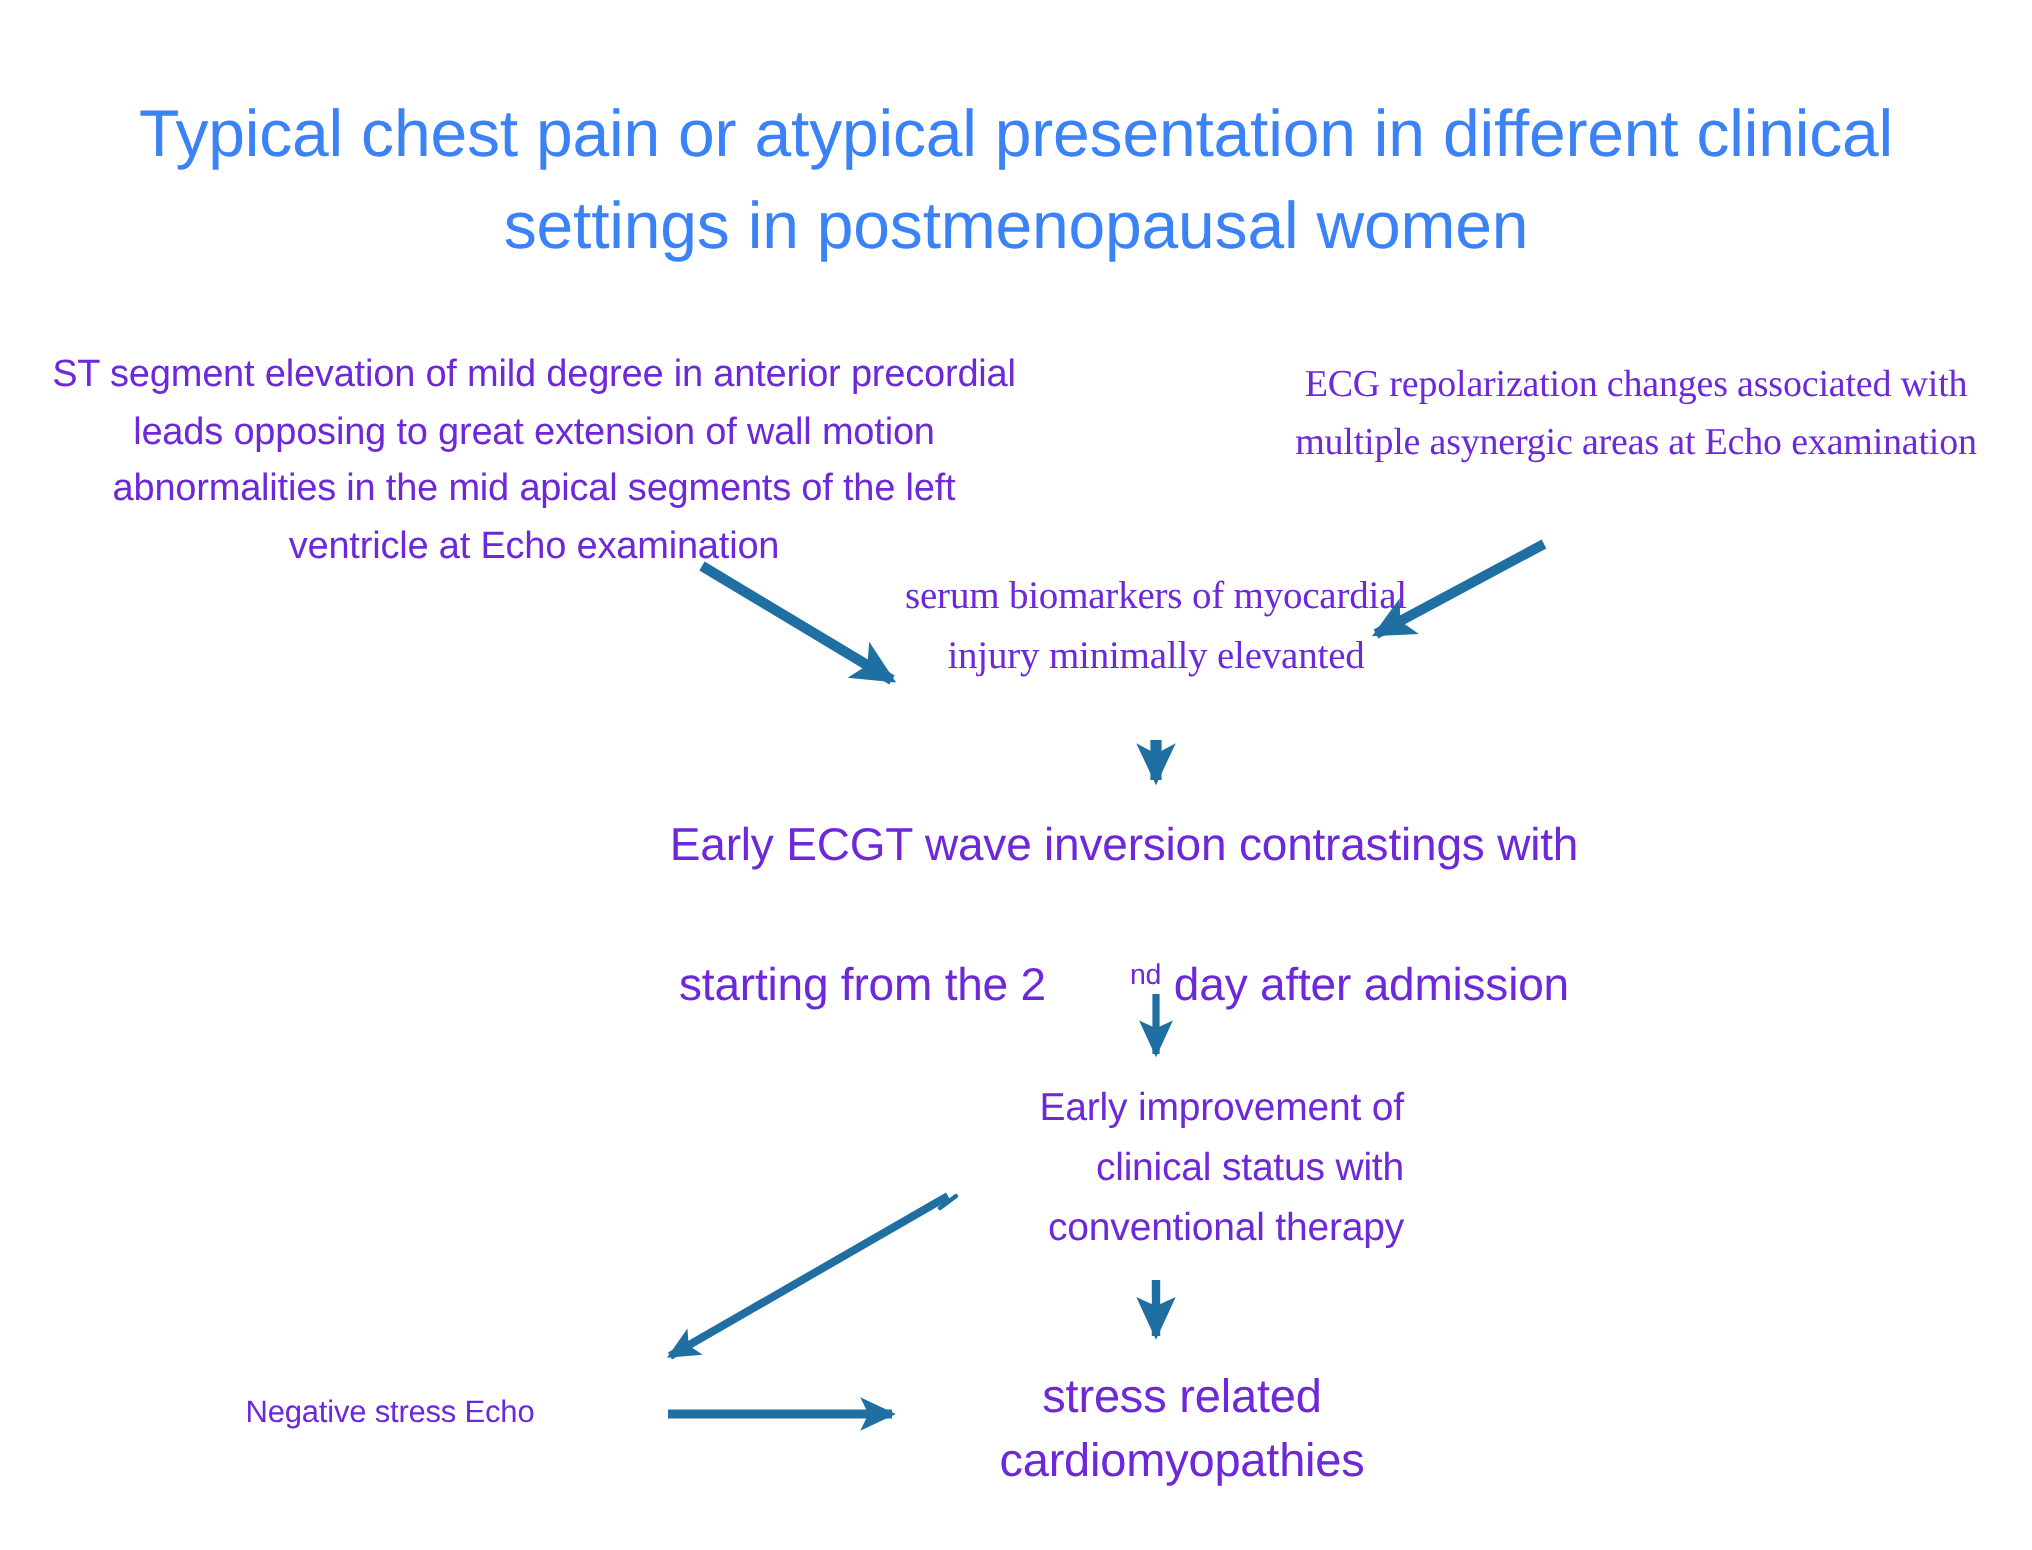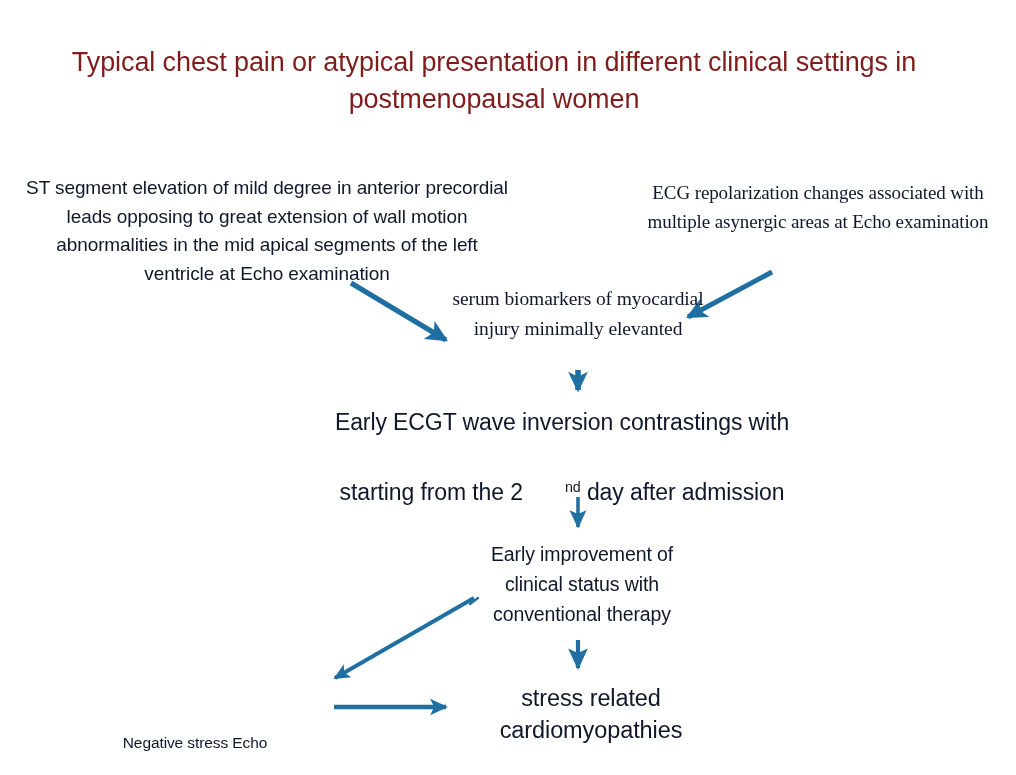--- a/index.html
+++ b/index.html
@@ -22,34 +22,34 @@
     position: absolute;
     left: 0;
     top: 0;
     width: 1016px;
     height: 775px;
     pointer-events: none;
   }
   .node {
     position: absolute;
     text-align: center;
-    color: #0f172a;
+    color: #6d28d9;
     line-height: 1.30;
     white-space: pre-line;
     letter-spacing: -0.1px;
   }
 
   
   #title {
-    left: 44px;
+    left: 58px;
     top: 44px;
     width: 900px;
-    font-size: 27px;
+    font-size: 33px;
     line-height: 1.38;
-    color: #7f1d1d;
+    color: #3b82f6;
   }
 
   
   #node-st-elevation {
     left: 22px;
     top: 174px;
     width: 490px;
     font-size: 19px;
     line-height: 1.50;
   }
@@ -89,39 +89,39 @@
     margin-left: 42px;
   }
 
   
   #node-improvement {
     left: 462px;
     top: 540px;
     width: 240px;
     font-size: 19.5px;
     line-height: 1.53;
+    text-align: right;
   }
 
   
   #node-suspected {
     left: 252px;
     top: 572px;
     width: 186px;
     font-size: 16px;
     line-height: 1.52;
   }
 
   
   #node-negative {
     left: 100px;
     top: 696px;
     width: 190px;
     font-size: 15.5px;
     line-height: 1.4;
-    margin-top: 36px;
   }
 
   
   #node-stress-cm {
     left: 472px;
     top: 683px;
     width: 238px;
     font-size: 23.5px;
     line-height: 1.35;
   }

